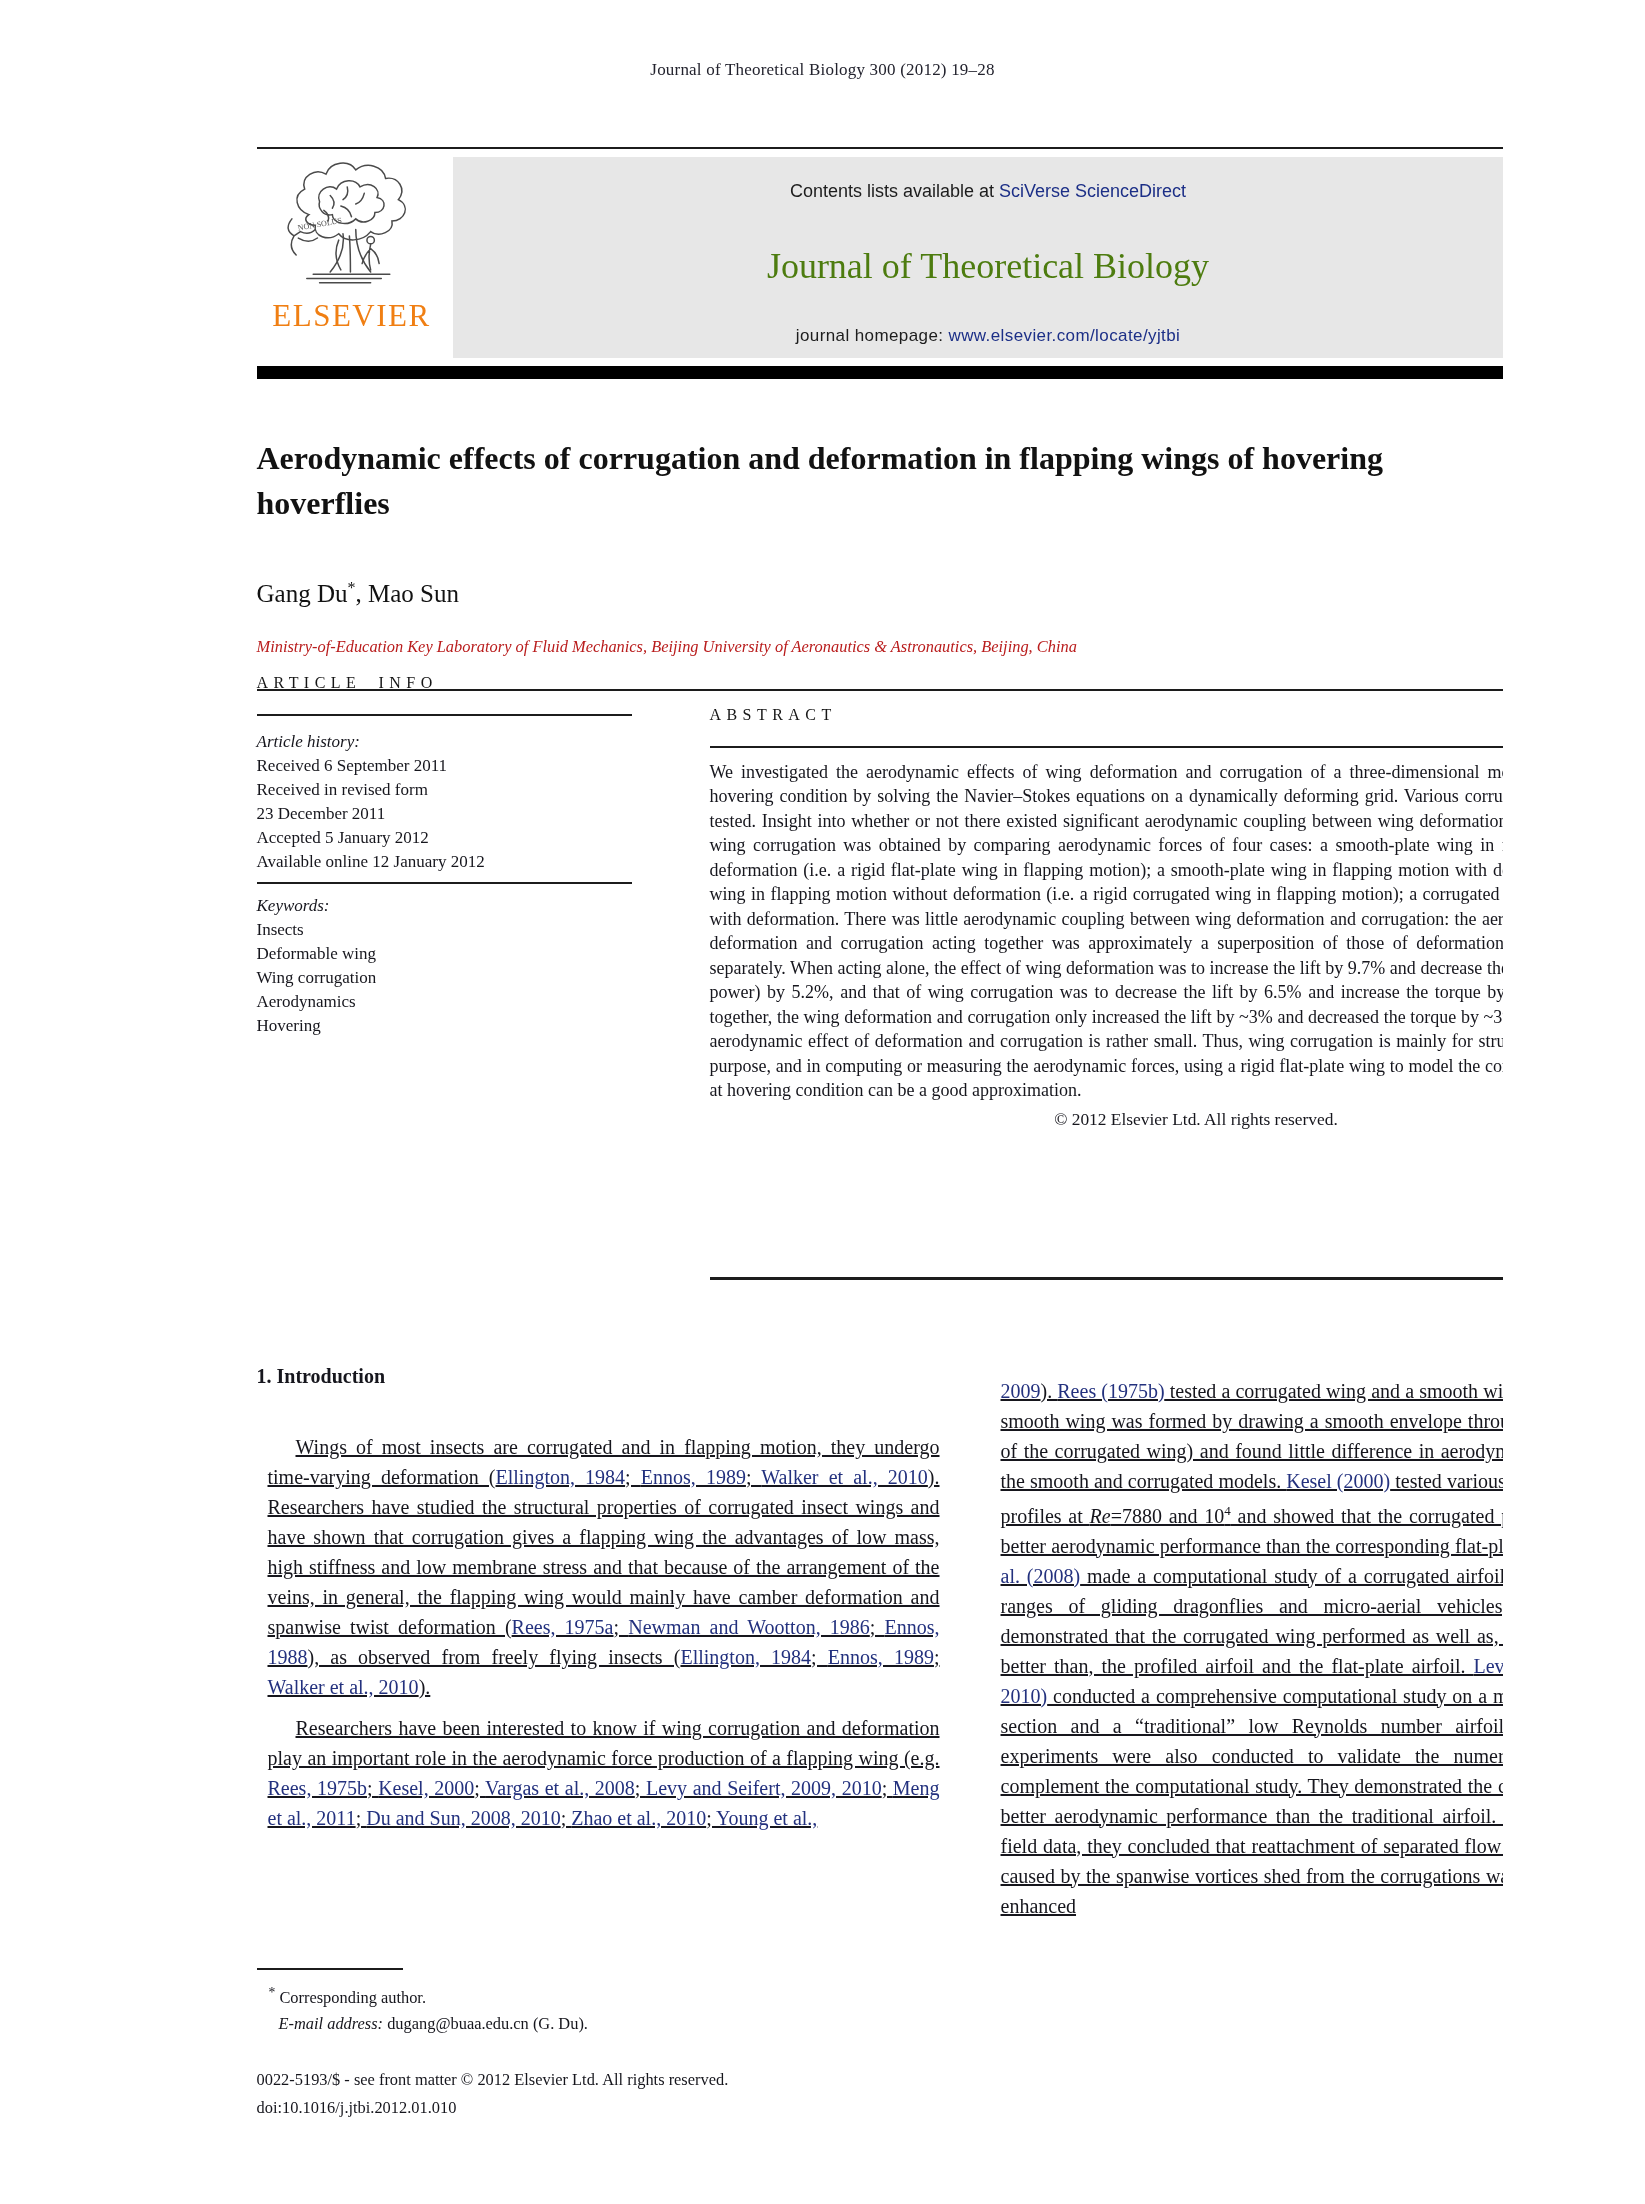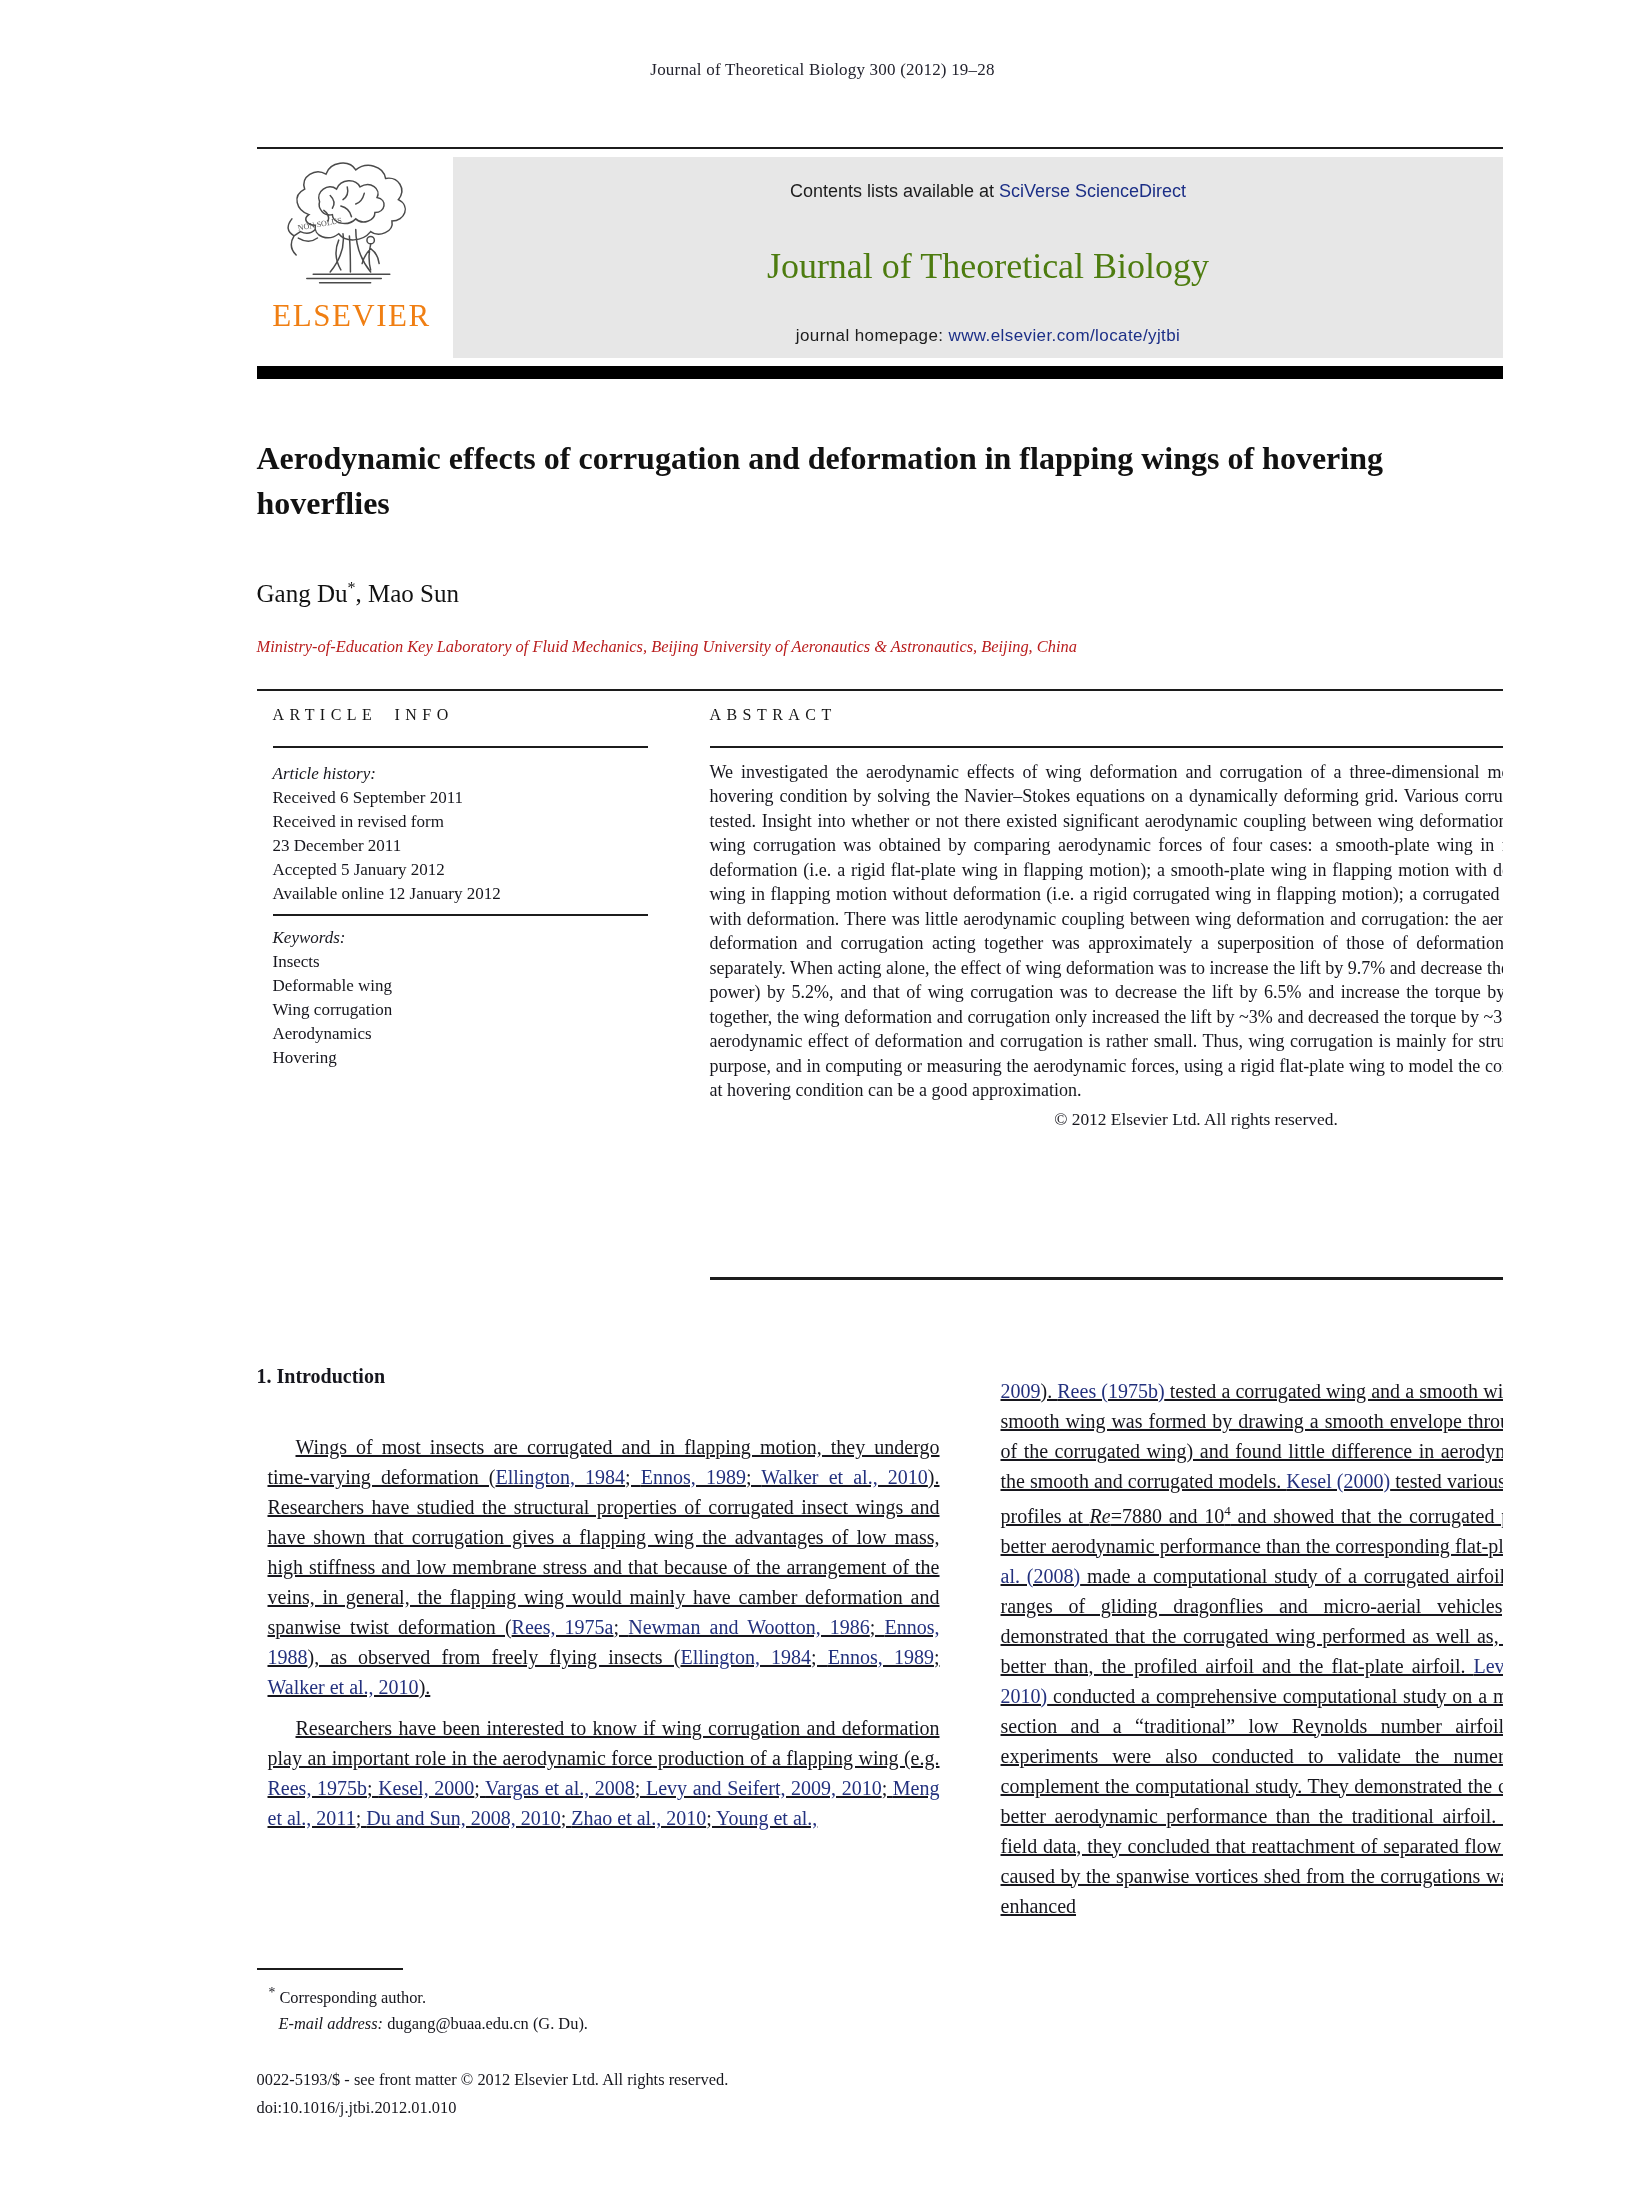--- a/index.html
+++ b/index.html
@@ -71,21 +71,21 @@
   .authors { left:114px; top:579px; font-size:25px; color:#121212; }
   .authors sup { font-size:16px; }
   .affiliation { left:114px; top:637px; font-size:16.4px; font-style:italic; color:#b91c1c; }
   .mid-rule { top:689px; left:114px; width:1426px; height:1.5px; }
 
   
   .section-heading {
     font-size:16px; letter-spacing:.34em; word-spacing:.5em; color:#161616;
     font-weight:normal; margin:0;
   }
-  .info-col { left:114px; top:706px; width:375px;margin-left:16px; }
+  .info-col { left:114px; top:674px; width:375px; }
   .info-col .head-rule { height:1.5px; margin:22px 0 14px 0; }
   .info-line { font-size:17px; line-height:24px; }
   .italic-label { font-style:italic; }
   .info-divider { height:2px; margin:8px 0 10px 0; }
 
   .abstract-col { left:567px; top:706px; width:973px; }
   .abstract-col .head-rule { height:1.5px; margin:22px 0 12px 0; }
   .abstract-text {
     font-size:18px; line-height:24.5px; text-align:justify; color:#16161d; margin:0;
   }

